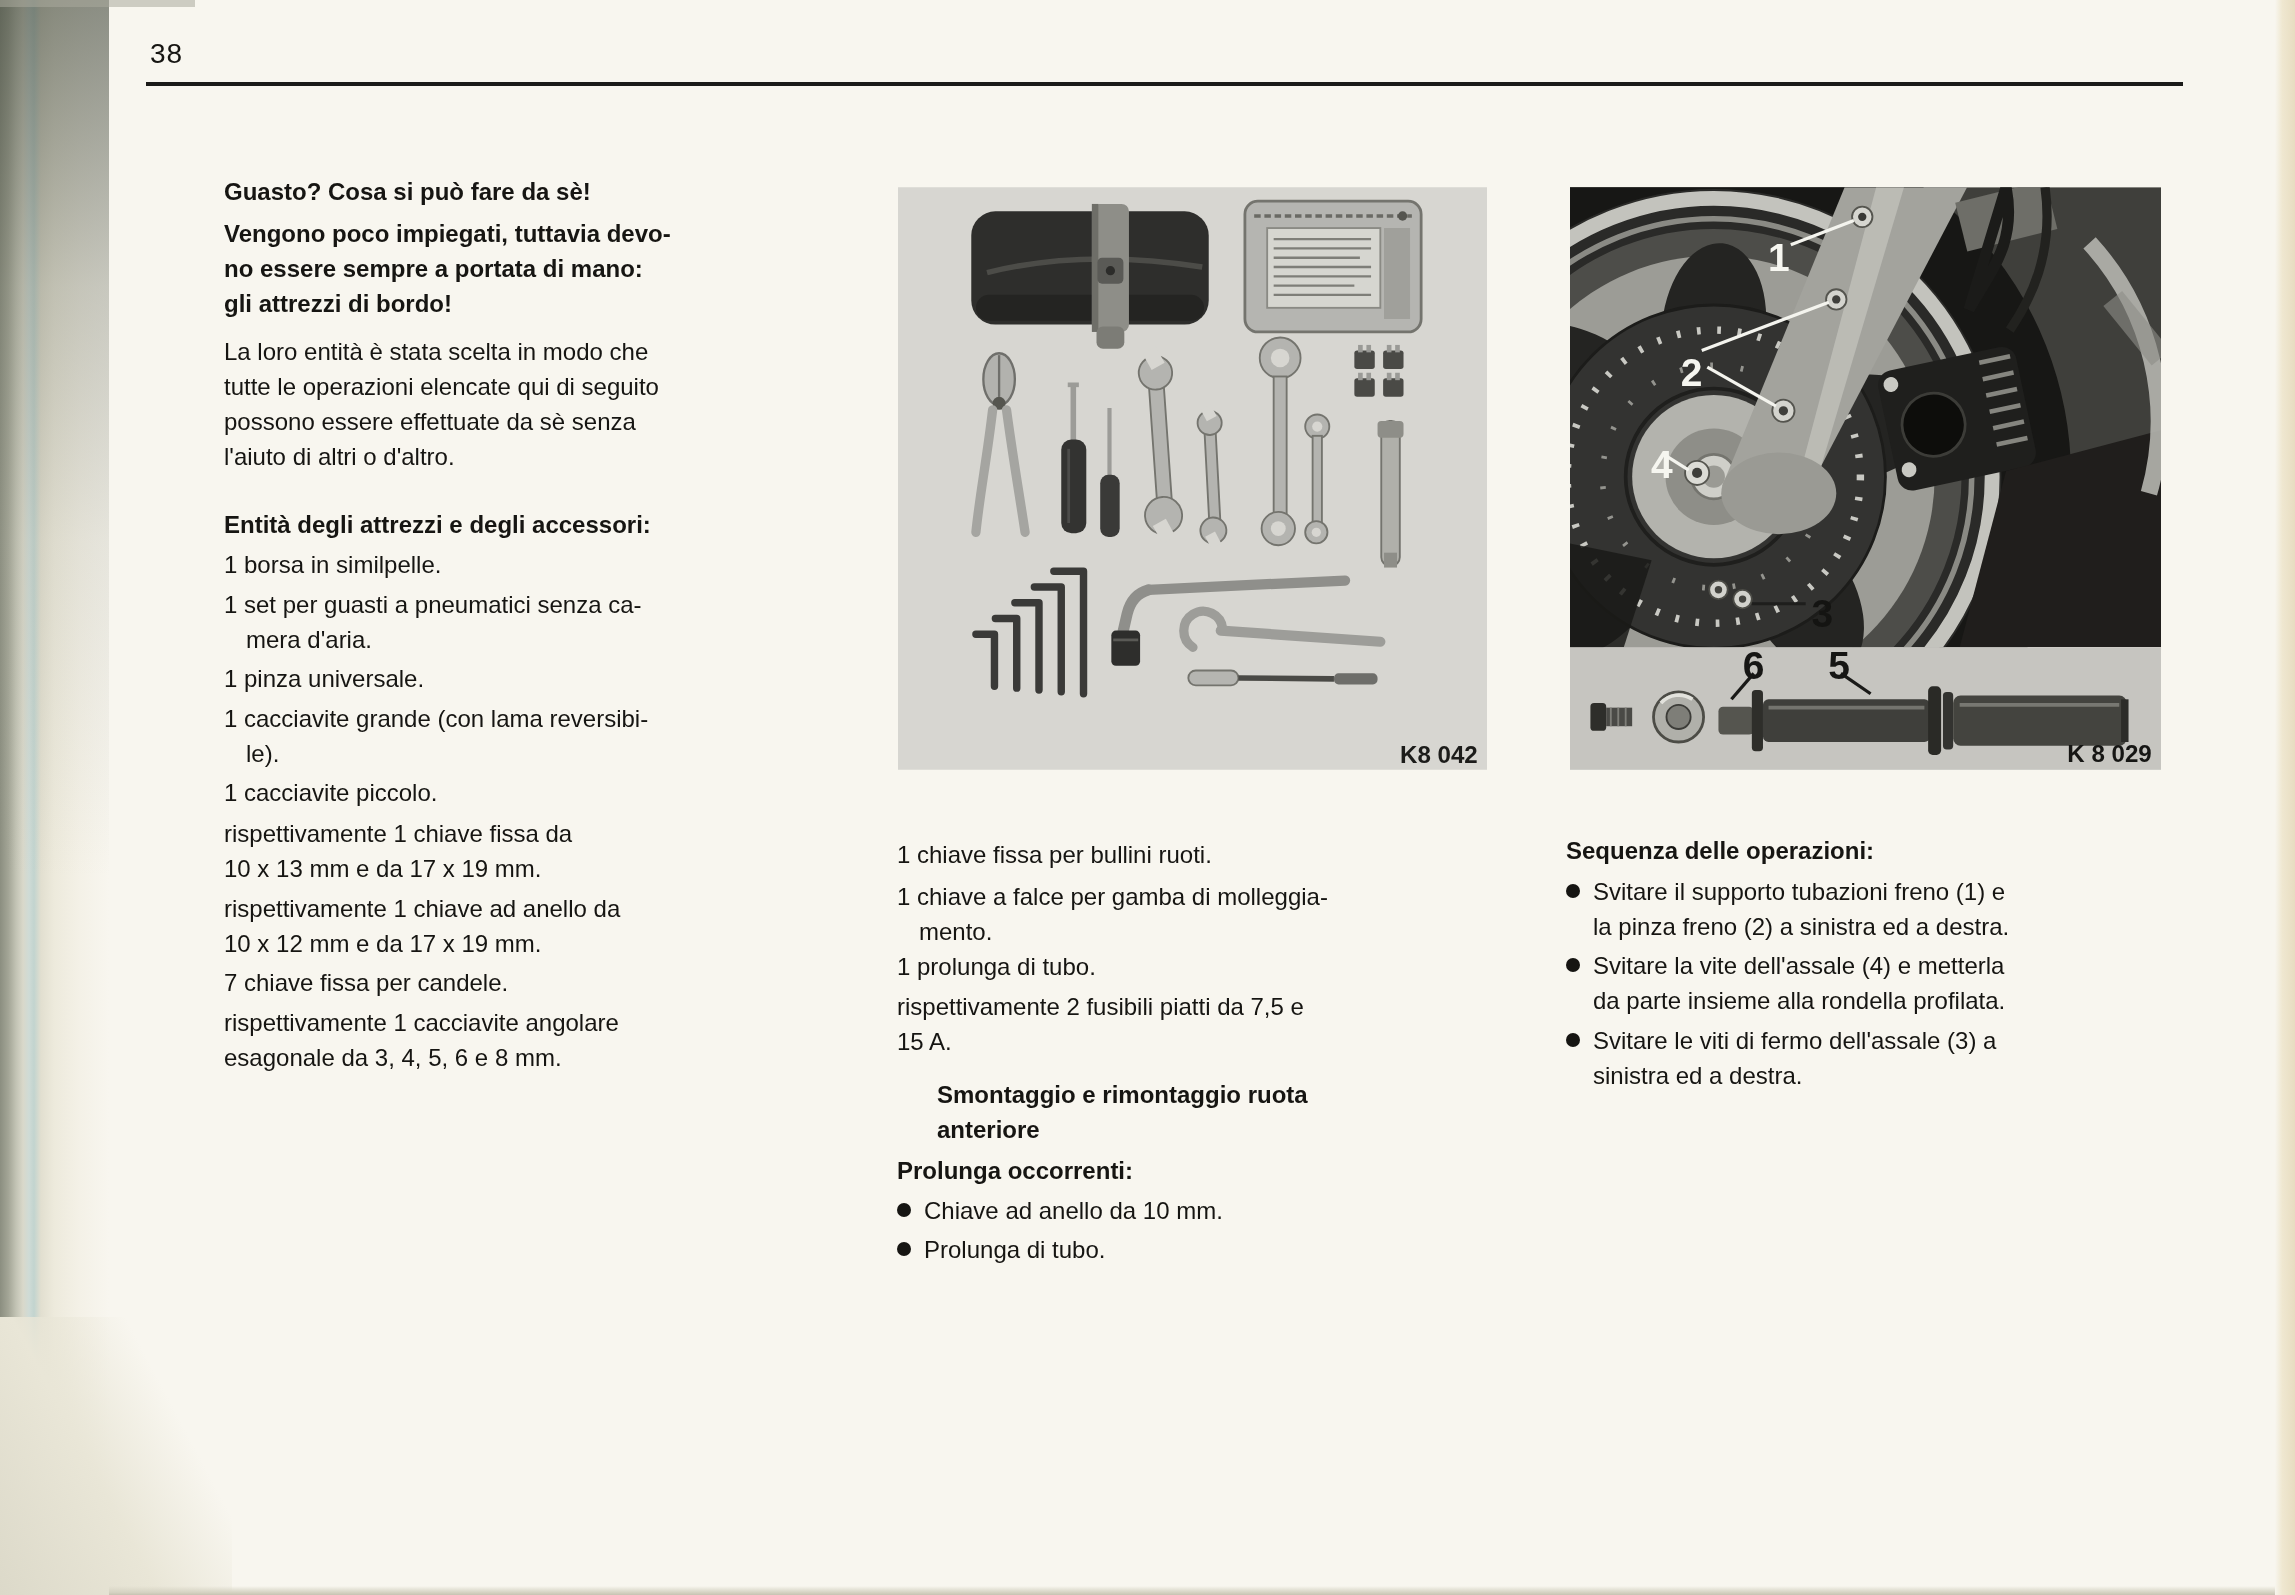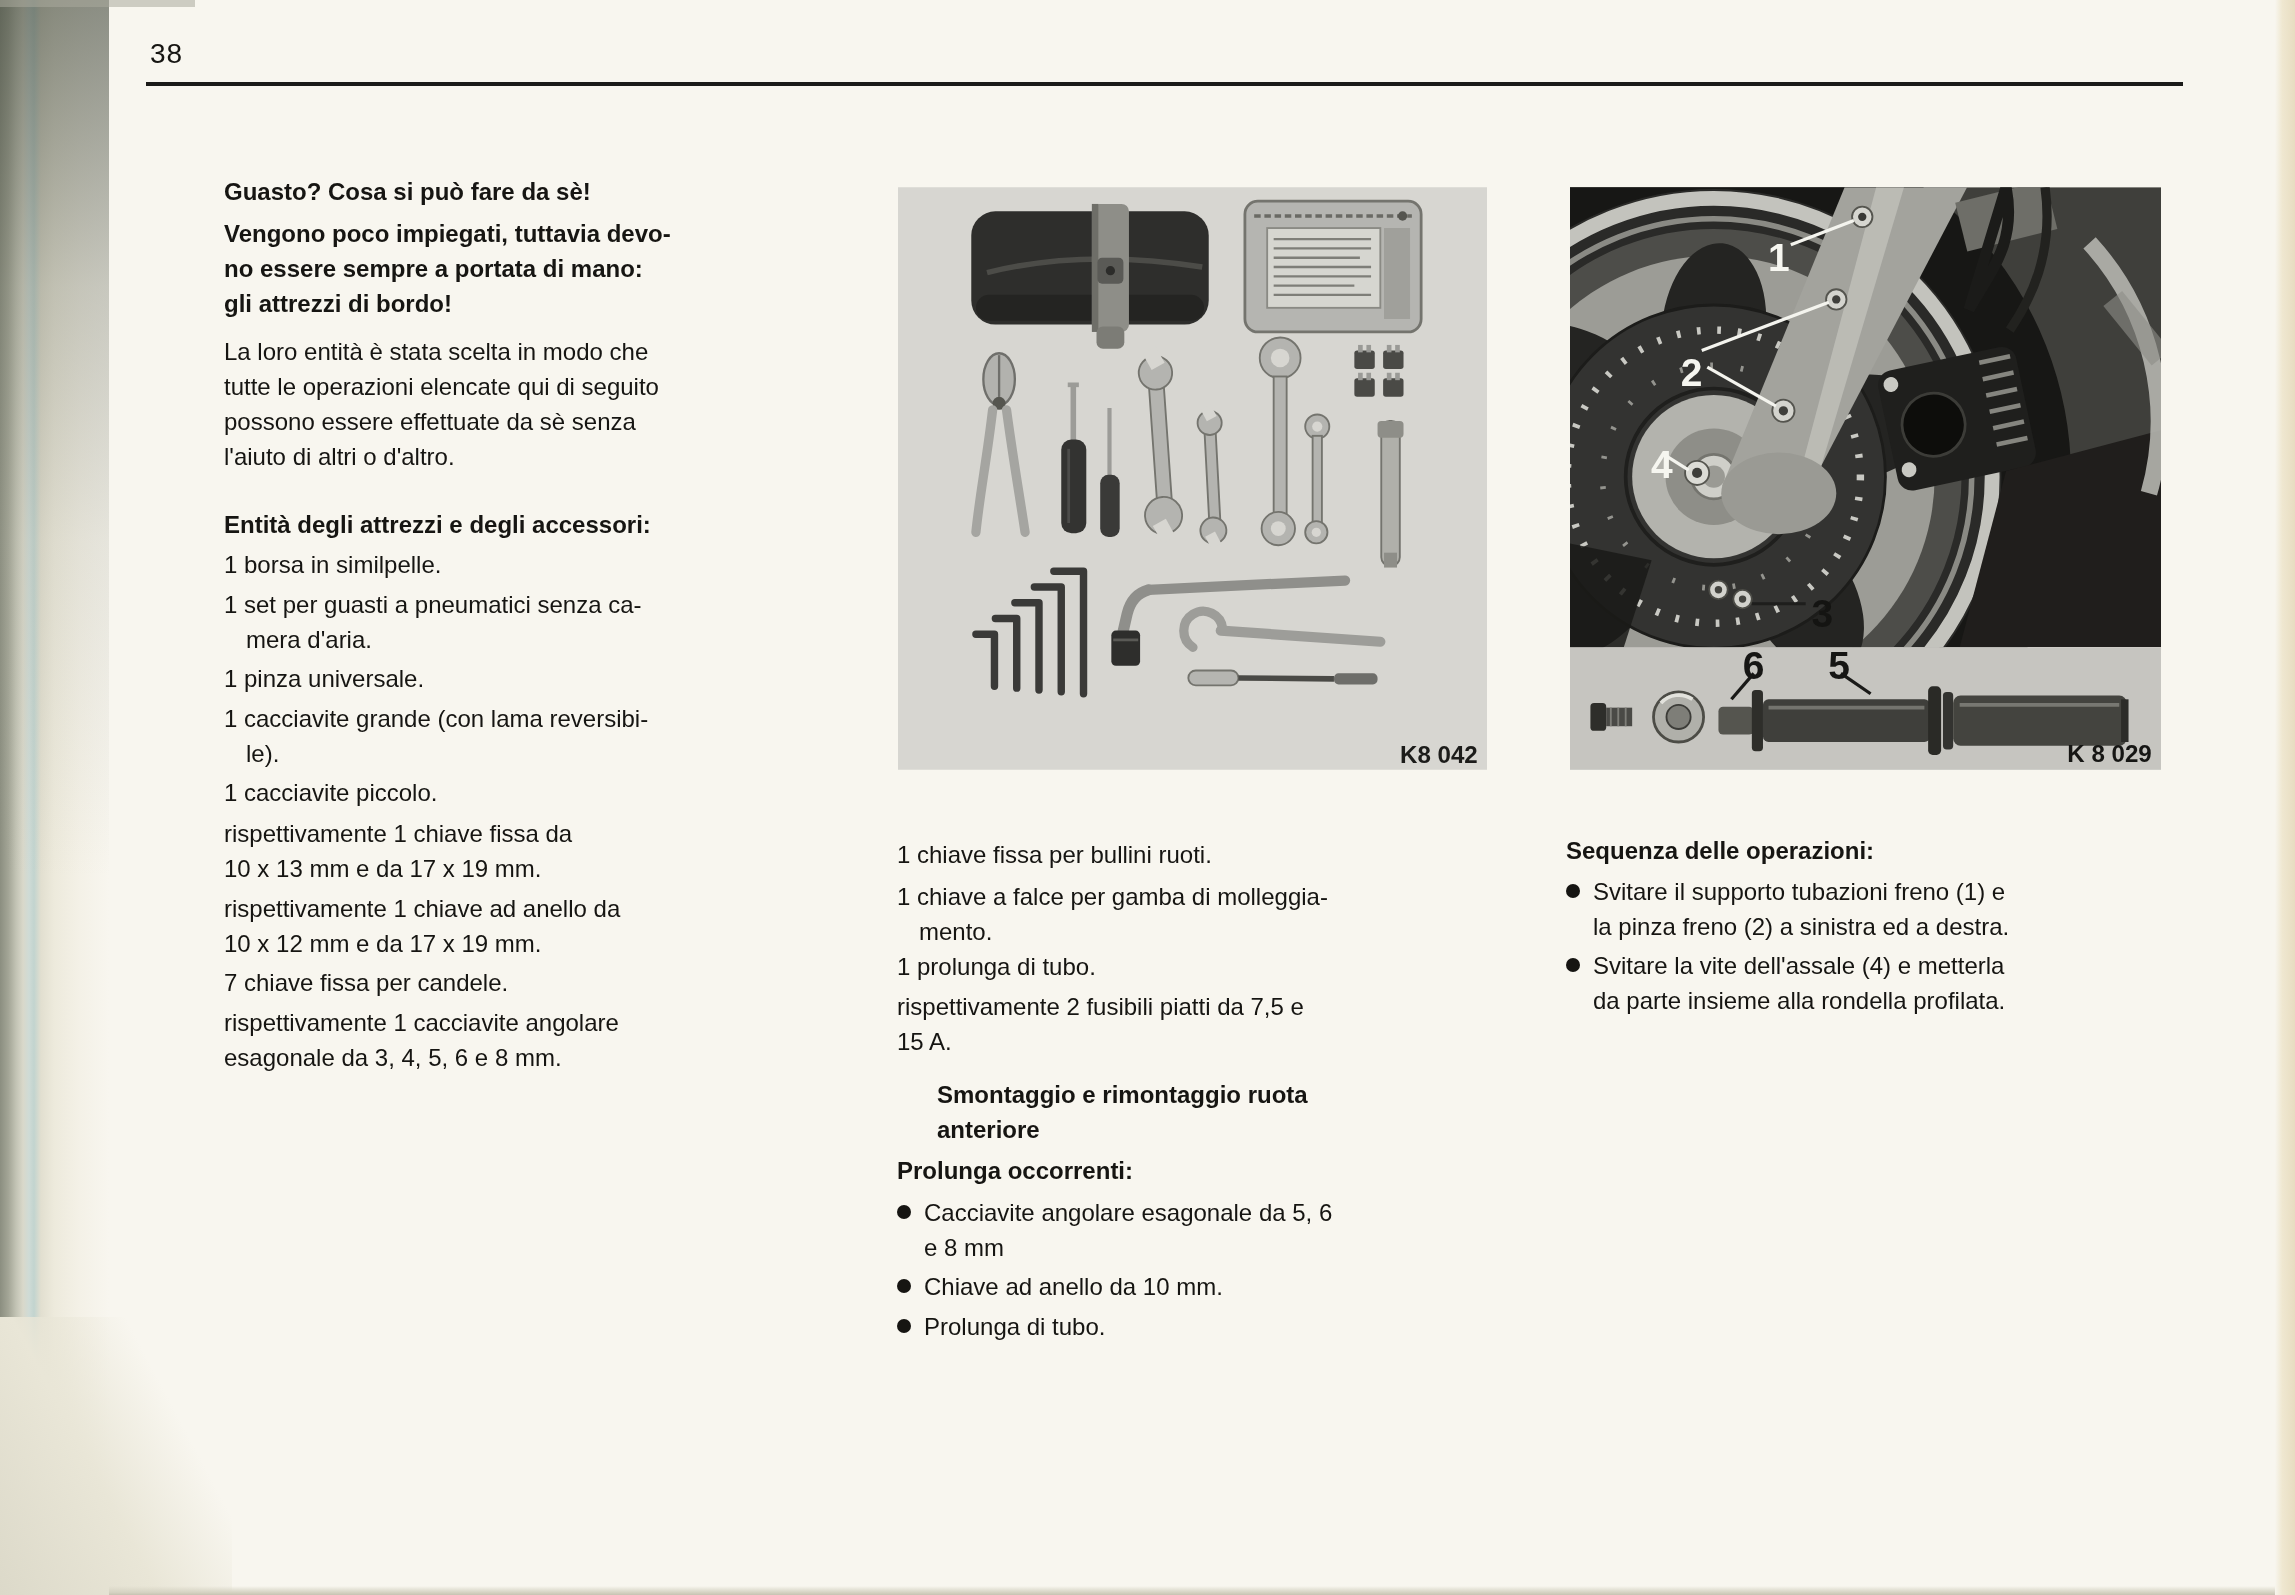--- a/index.html
+++ b/index.html
@@ -396,27 +396,20 @@
     </div>
   <div class="lnblk hang mt1">
       <div>1 prolunga di tubo.</div>
     </div>
   <div class="lnblk mt5">
       <div>rispettivamente 2 fusibili piatti da 7,5 e</div>
       <div>15 A.</div>
     </div>
   <div class="h mt19">Smontaggio e rimontaggio ruota anteriore</div>
   <div class="h mt7">Prolunga occorrenti:</div>
-  <div class="brow mt7">
-    <span class="bdot"></span>
-    <div class="lnblk">
-        <div>Cacciavite angolare esagonale da 5, 6</div>
-        <div>e 8 mm</div>
-      </div>
-  </div>
   <div class="brow mt5">
     <span class="bdot"></span>
     <div class="lnblk">
         <div>Chiave ad anello da 10 mm.</div>
       </div>
   </div>
   <div class="brow mt5">
     <span class="bdot"></span>
     <div class="lnblk">
         <div>Prolunga di tubo.</div>
@@ -433,14 +426,21 @@
         <div>la pinza freno (2) a sinistra ed a destra.</div>
       </div>
   </div>
   <div class="brow mt5">
     <span class="bdot"></span>
     <div class="lnblk">
         <div>Svitare la vite dell'assale (4) e metterla</div>
         <div>da parte insieme alla rondella profilata.</div>
       </div>
   </div>
+  <div class="brow mt5">
+    <span class="bdot"></span>
+    <div class="lnblk">
+        <div>Svitare le viti di fermo dell'assale (3) a</div>
+        <div>sinistra ed a destra.</div>
+      </div>
+  </div>
 </section>
 
 
 </body></html>

